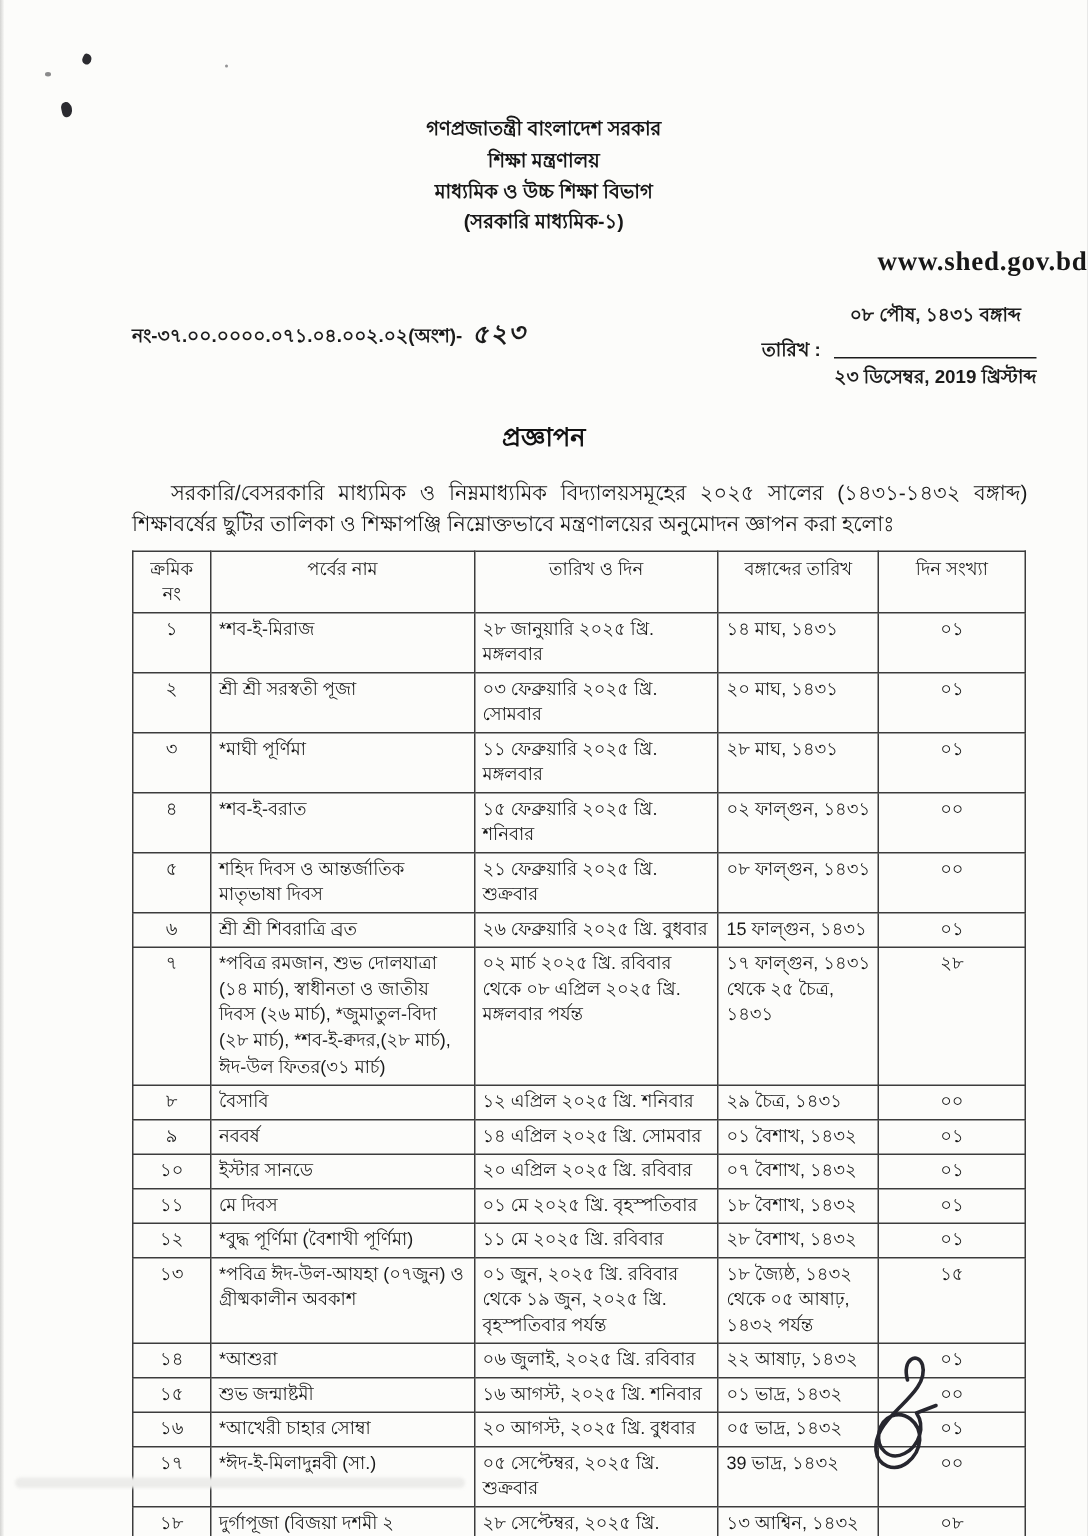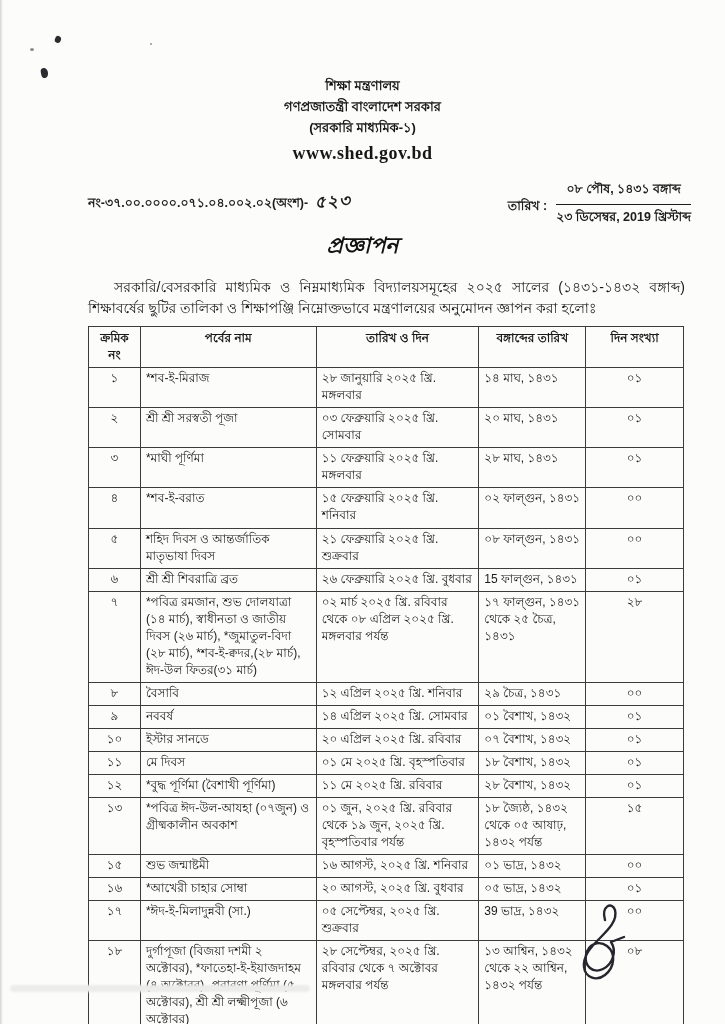--- a/index.html
+++ b/index.html
@@ -36,20 +36,21 @@
     font-weight: bold;
     font-size: 13px;
     line-height: 1.6;
     color: #171717;
   }
   .doc-header .website {
     font-family: "Liberation Serif", "DejaVu Serif", serif;
     font-size: 18px;
     letter-spacing: .5px;
     margin-top: 1px;
+    text-align: right;
   }
 
   .ref-row {
     display: flex;
     justify-content: space-between;
     align-items: flex-start;
     margin: 12px 34px 0 88px;
     font-size: 12.5px;
     font-weight: bold;
   }
@@ -58,30 +59,29 @@
     display: inline-block;
     font-size: 17px;
     font-weight: bold;
     transform: skewX(-10deg) rotate(-3deg);
     margin-left: 4px;
     letter-spacing: 1px;
   }
   .date-block { display: flex; align-items: center; gap: 9px; }
   .date-label { padding-top: 6px; text-align: center; }
   .date-stack { text-align: center; font-size: 12.5px; }
-  .date-top { padding: 0 4px 4px; border-bottom: 1.4px solid #1c1c1c; }
+  .date-top { padding: 0 4px 17px; border-bottom: 1.4px solid #1c1c1c; }
   .date-bottom { padding-top: 3px; }
 
   .doc-title {
     text-align: center;
-    font-size: 22px;
+    font-size: 17px;
     font-weight: bold;
-    margin: 0 0 12px;
+    margin: 16px 0 12px;
     color: #121212;
-    font-style: italic;
   }
 
   .intro {
     margin: 0 40px 7px 88px;
     font-size: 14px;
     line-height: 1.5;
     text-align: justify;
     text-indent: 26px;
     color: #181818;
   }
@@ -93,21 +93,21 @@
     font-size: 12px;
     color: #1a1a1a;
   }
   .holiday-table th, .holiday-table td {
     border: 1px solid #3c3c3c;
     padding: 2px 5px 3px;
     vertical-align: top;
     line-height: 1.42;
   }
   .holiday-table thead th {
-    font-weight: bold;
+    font-weight: normal;
     text-align: center;
     vertical-align: top;
     padding-top: 3px;
   }
   .holiday-table { border: 1.5px solid #333; }
   .col-serial { width: 52px; }
   .col-name   { width: 176px; }
   .col-date   { width: 163px; }
   .col-bangla { width: 107px; }
   .col-days   { width: 98px; }
@@ -125,22 +125,23 @@
 <div class="page">
 
   <div class="scan-edge-left"></div>
   <div class="scan-smudge-bottom"></div>
   <div class="ink-speck speck-a"></div>
   <div class="ink-speck speck-b"></div>
   <div class="ink-speck speck-c"></div>
   <div class="ink-speck speck-d"></div>
 
   <div class="doc-header">
+    <div>গণপ্রজাতন্ত্রী বাংলাদেশ সরকার</div>
     <div>শিক্ষা মন্ত্রণালয়</div>
-    <div>গণপ্রজাতন্ত্রী বাংলাদেশ সরকার</div>
+    <div>মাধ্যমিক ও উচ্চ শিক্ষা বিভাগ</div>
     <div>(সরকারি মাধ্যমিক-১)</div>
     <div class="website">www.shed.gov.bd</div>
   </div>
 
   <div class="ref-row">
     <div class="memo-line">
       <span>নং-৩৭.০০.০০০০.০৭১.০৪.০০২.০২(অংশ)-</span>
       <span class="handwritten">৫২৩</span>
     </div>
     <div class="date-block">
@@ -259,20 +260,27 @@
           <td class="c">০১</td>
         </tr>
         <tr>
           <td class="c">১৩</td>
           <td>*পবিত্র ঈদ-উল-আযহা (০৭জুন) ও গ্রীষ্মকালীন অবকাশ</td>
           <td>০১ জুন, ২০২৫ খ্রি. রবিবার থেকে ১৯ জুন, ২০২৫ খ্রি. বৃহস্পতিবার পর্যন্ত</td>
           <td>১৮ জ্যৈষ্ঠ, ১৪৩২ থেকে ০৫ আষাঢ়, ১৪৩২ পর্যন্ত</td>
           <td class="c">১৫</td>
         </tr>
         <tr>
+          <td class="c">১৪</td>
+          <td>*আশুরা</td>
+          <td>০৬ জুলাই, ২০২৫ খ্রি. রবিবার</td>
+          <td>২২ আষাঢ়, ১৪৩২</td>
+          <td class="c">০১</td>
+        </tr>
+        <tr>
           <td class="c">১৫</td>
           <td>শুভ জন্মাষ্টমী</td>
           <td>১৬ আগস্ট, ২০২৫ খ্রি. শনিবার</td>
           <td>০১ ভাদ্র, ১৪৩২</td>
           <td class="c">০০</td>
         </tr>
         <tr>
           <td class="c">১৬</td>
           <td>*আখেরী চাহার সোম্বা</td>
           <td>২০ আগস্ট, ২০২৫ খ্রি. বুধবার</td>

